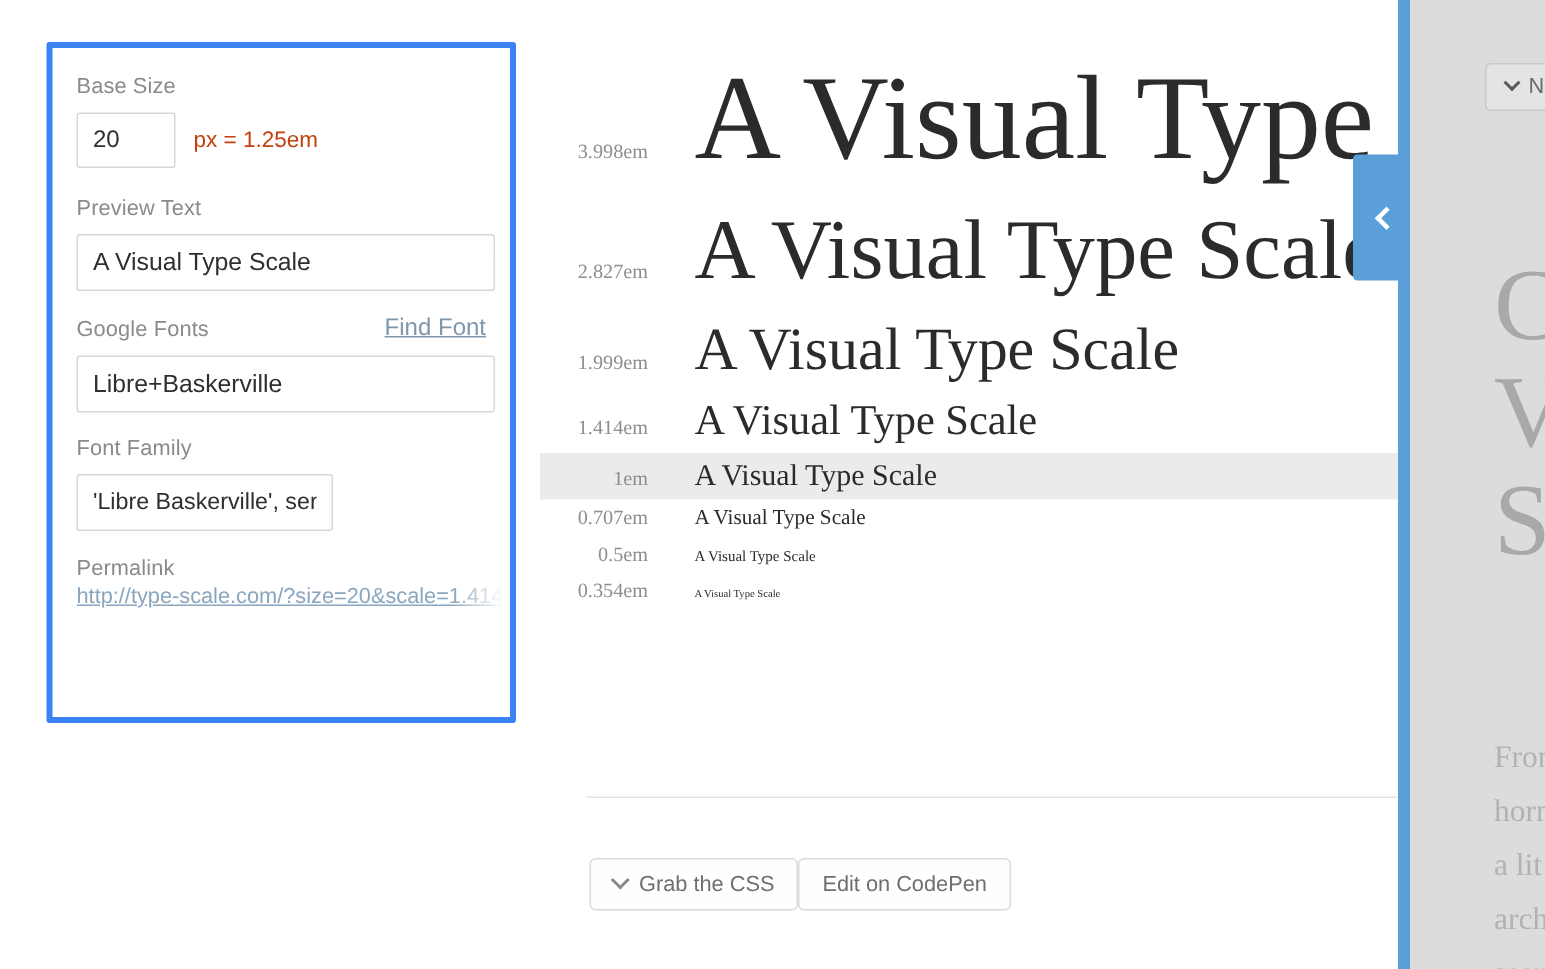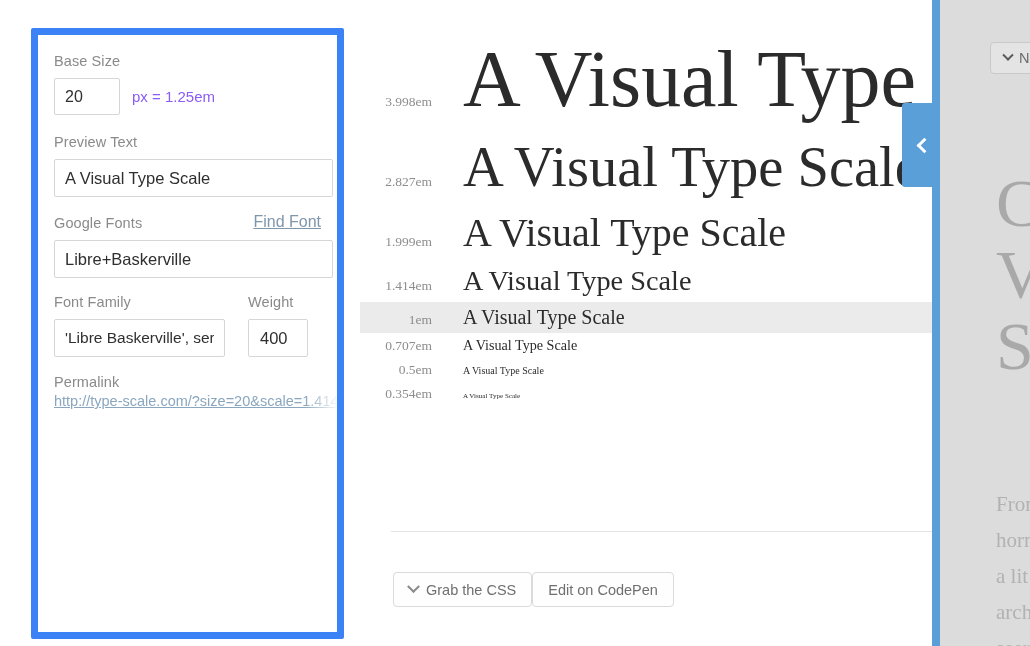--- a/index.html
+++ b/index.html
@@ -15,23 +15,23 @@
   .app {
     position: relative;
     width: 1030px; height: 646px;
     overflow: hidden;
   }
 
   
   .sidebar-card {
     position: absolute;
     left: 31px; top: 28px;
-    width: 313px; height: 611px;
+    width: 313px; height: 454px;
     background: #ffffff;
-    border: 7px solid #3b82f6;
+    border: 4px solid #3b82f6;
     border-radius: 2px;
     padding: 18px 16px 0 16px;
     overflow: hidden;
   }
   .field-label {
     font-size: 14.5px;
     color: #8a8a8a;
     font-weight: 400;
     margin: 0 0 9px 0;
     letter-spacing: .1px;
@@ -48,21 +48,21 @@
     font-size: 16px;
     color: #2f2f2f;
     padding: 7px 10px;
     outline: none;
     height: 37px;
   }
   .base-input { width: 66px; }
   .base-suffix {
     margin-left: 12px;
     font-size: 15px;
-    color: #8b5cf6;
+    color: #c2410c;
   }
 
   .group { margin-bottom: 16px; }
   .group-base { margin-bottom: 19px; }
 
   .select-wrap { position: relative; width: 279px; }
   .sel-input {
     width: 279px;
     height: 38px;
     font-size: 16.5px;
@@ -291,24 +291,20 @@
       </div>
       <input class="txt-input wide-input" type="text" value="Libre+Baskerville" style="">
     </div>
 
     <div class="group">
       <div class="two-col">
         <div class="col-family">
           <div class="field-label">Font Family</div>
           <input class="txt-input family-input" type="text" value="'Libre Baskerville', ser" style="">
         </div>
-        <div class="col-weight">
-          <div class="field-label">Weight</div>
-          <input class="txt-input weight-input" type="text" value="400" style="">
-        </div>
       </div>
     </div>
 
     <div class="permalink-group">
       <div class="field-label" style="margin-bottom:2px">Permalink</div>
       <span class="permalink-link">http://type-scale.com/?size=20&amp;scale=1.414&amp;t</span>
     </div>
 
   </div>
 

